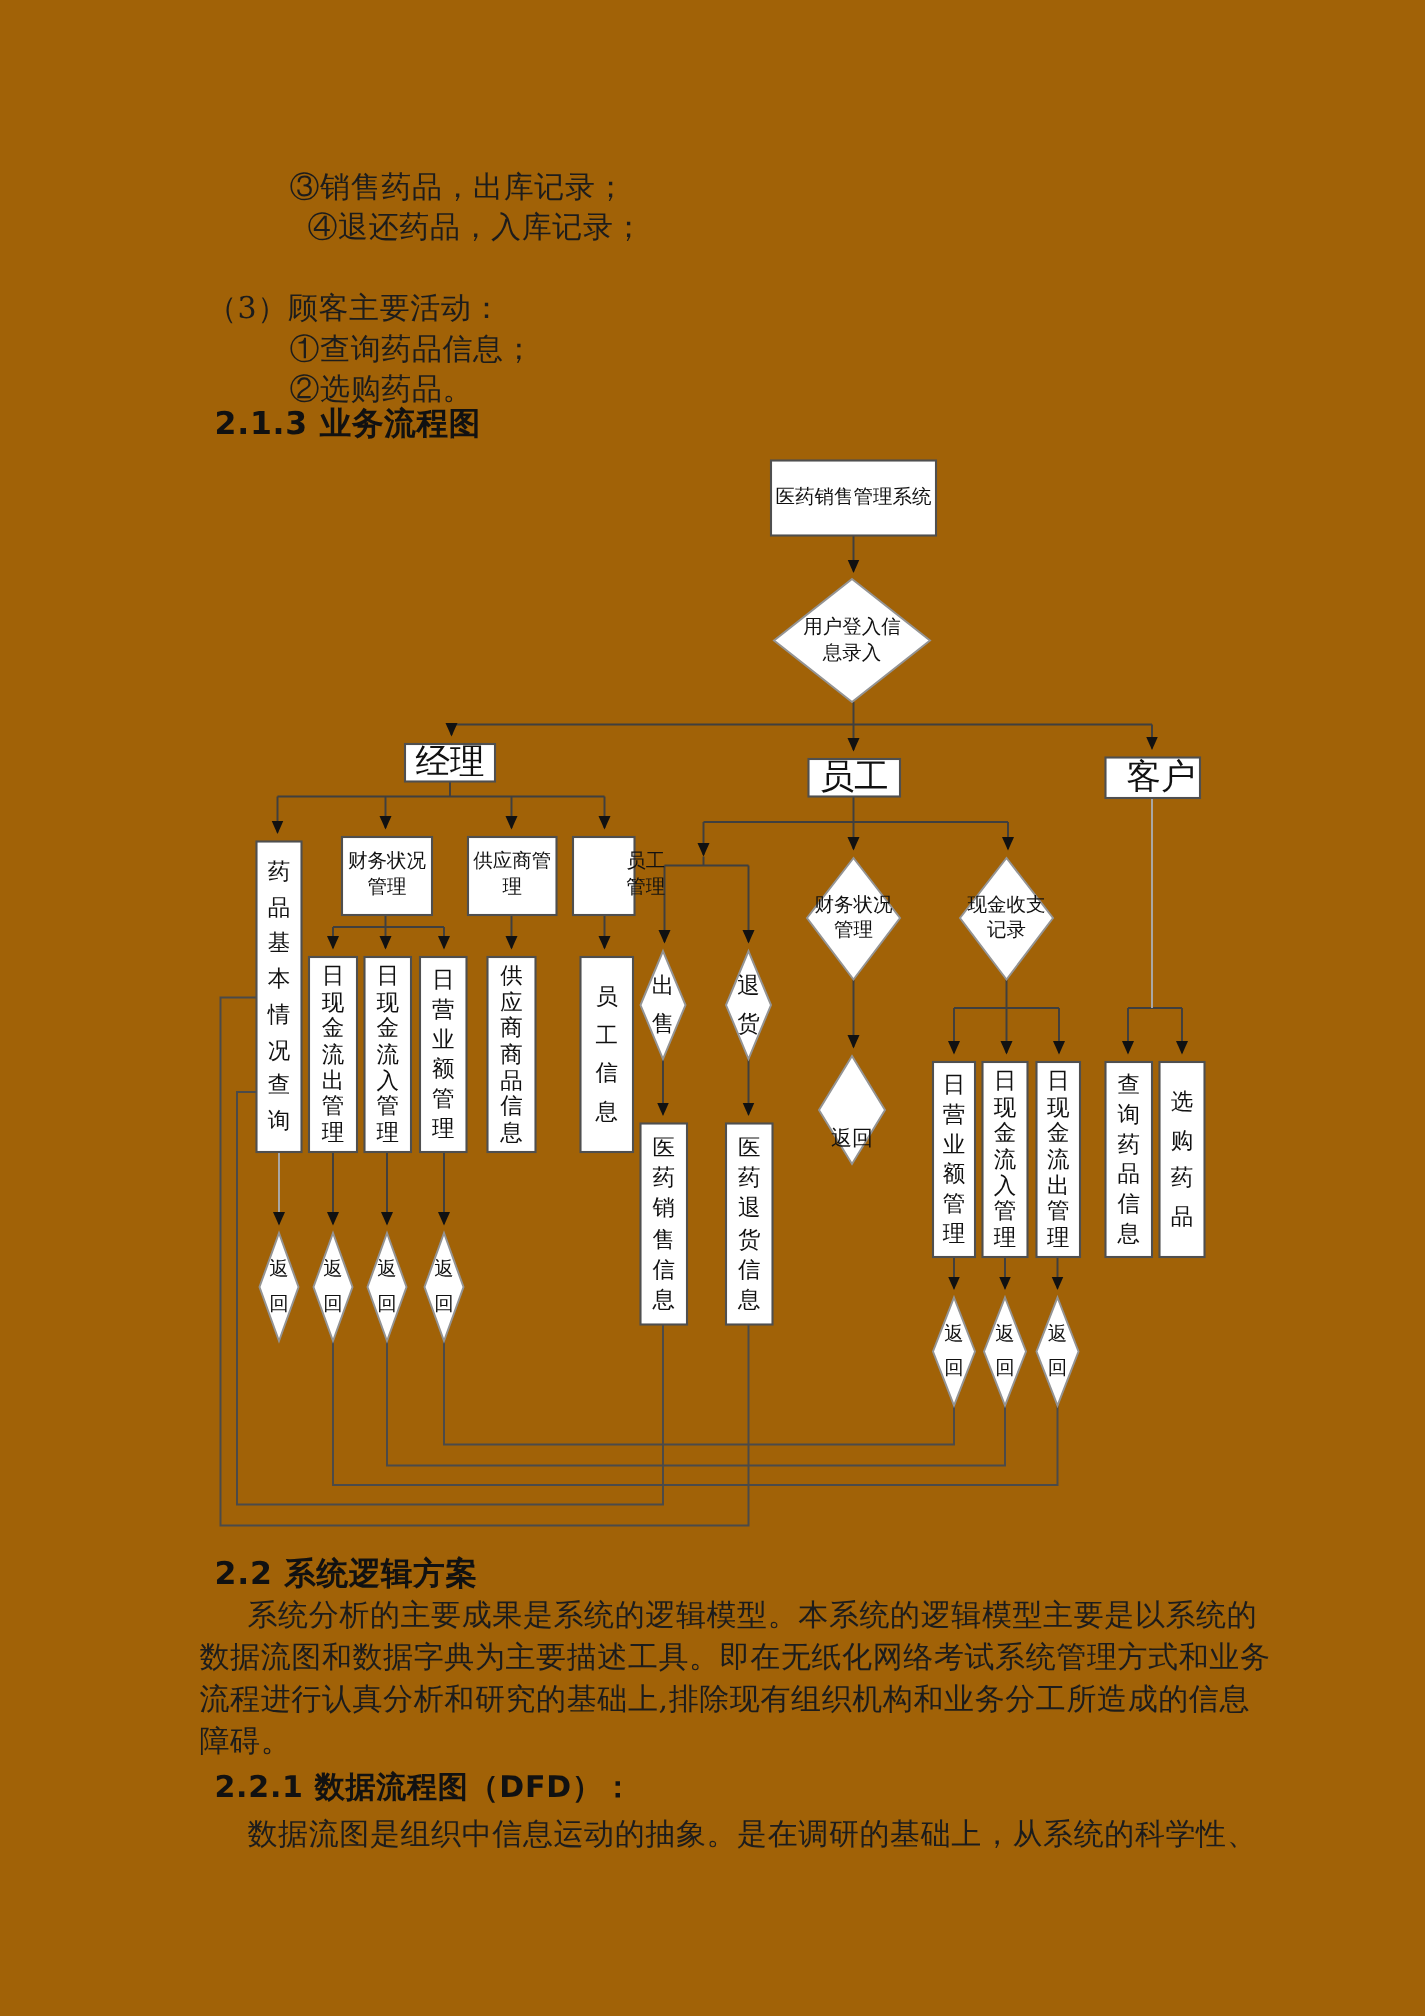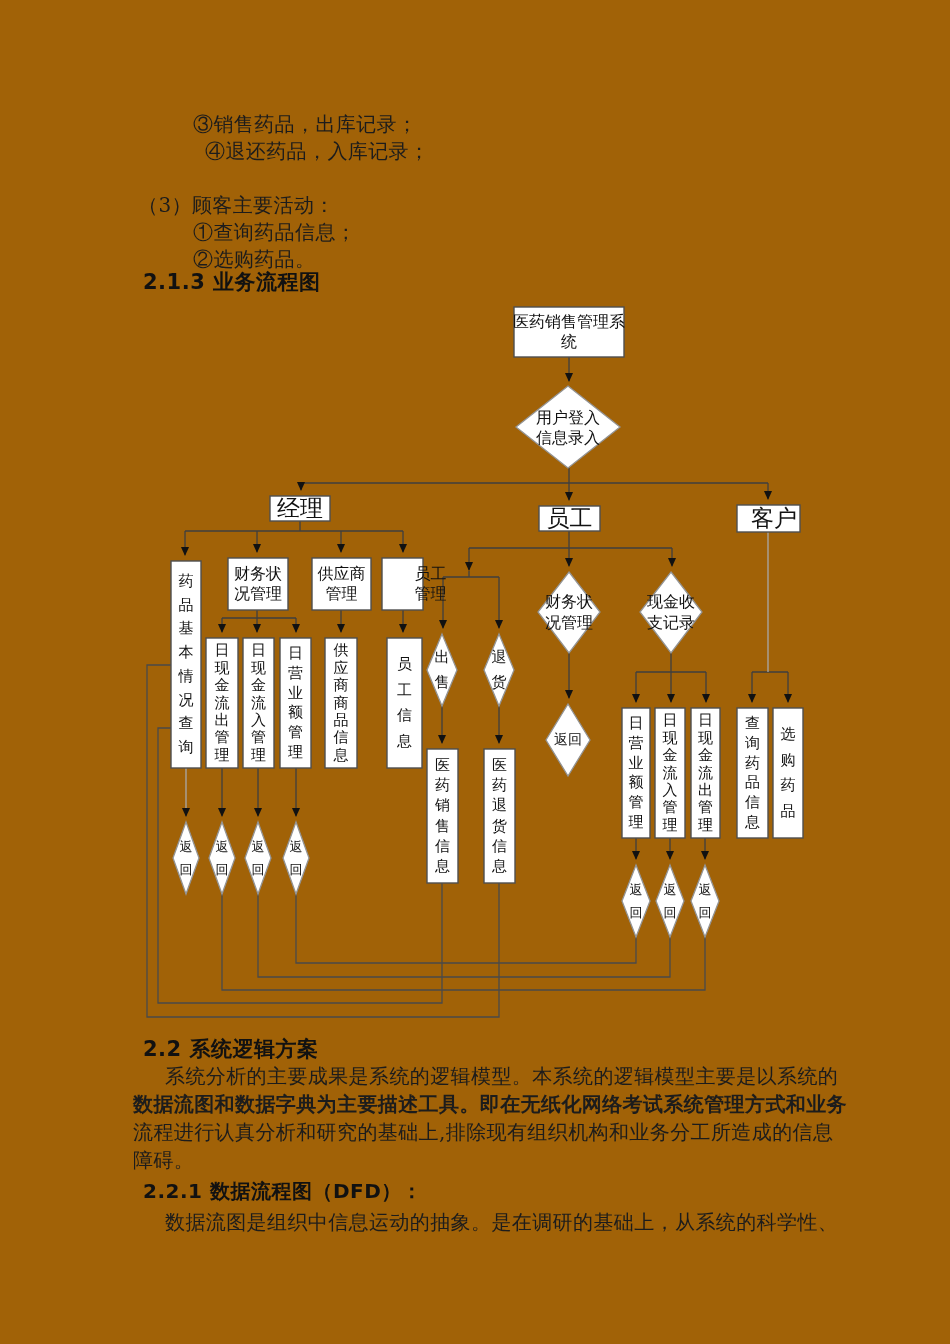--- a/index.html
+++ b/index.html
@@ -11,28 +11,28 @@
     position:absolute;font-size:20px;line-height:24px;white-space:nowrap;
     letter-spacing:0.4px;color:#1c1c1c;
   }
   .heading{
     position:absolute;font-family:"DejaVu Sans","Liberation Sans",sans-serif;
     font-weight:700;font-size:21px;white-space:nowrap;color:#111;letter-spacing:0.5px;
   }
   svg.fc{position:absolute;left:0;top:0;}
   .fc-label{
     position:absolute;display:flex;align-items:center;justify-content:center;
-    text-align:center;font-size:16px;line-height:1.28;color:#111;
+    text-align:center;font-size:13px;line-height:1.28;color:#111;
     font-family:"DejaVu Serif","Liberation Serif",serif;
   }
   .fc-vert{flex-direction:column;justify-content:space-evenly;align-items:center;line-height:1;}
   .fc-vert span{display:block;}
   .f17{font-size:23px;}
   .f15{font-size:15px;}
-  .f14{font-size:14px;}
+  .f14{font-size:14px;margin-top:20px;}
   .f13{font-size:13px;}
 </style>
 </head>
 <body>
 
 <div class="page">
 
   <div class="body-line" style="left:193px;top:112px;">③销售药品，出库记录；</div>
   <div class="body-line" style="left:193px;top:139px;margin-left:12px;">④退还药品，入库记录；</div>
   <div class="body-line" style="left:138px;top:193px;">（3）顾客主要活动：</div>
@@ -307,19 +307,19 @@
       <span>返</span>
       <span>回</span>
     </div>
   <div class="fc-label fc-vert f13" style="left:698px;top:872px;width:14px;height:58px;">
       <span>返</span>
       <span>回</span>
     </div>
 
   <div class="heading" style="left:143px;top:1035px;">2.2 系统逻辑方案</div>
   <div class="body-line" style="left:165px;top:1064px;">系统分析的主要成果是系统的逻辑模型。本系统的逻辑模型主要是以系统的</div>
-  <div class="body-line" style="left:133px;top:1092px;font-weight:bold;">数据流图和数据字典为主要描述工具。即在无纸化网络考试系统管理方式和业务</div>
+  <div class="body-line" style="left:133px;top:1092px;">数据流图和数据字典为主要描述工具。即在无纸化网络考试系统管理方式和业务</div>
   <div class="body-line" style="left:133px;top:1120px;">流程进行认真分析和研究的基础上,排除现有组织机构和业务分工所造成的信息</div>
   <div class="body-line" style="left:133px;top:1148px;">障碍。</div>
   <div class="heading" style="left:143px;top:1178px;font-size:20px;">2.2.1 数据流程图（DFD）：</div>
   <div class="body-line" style="left:165px;top:1210px;">数据流图是组织中信息运动的抽象。是在调研的基础上，从系统的科学性、</div>
 
 </div>
 
 </body></html>

